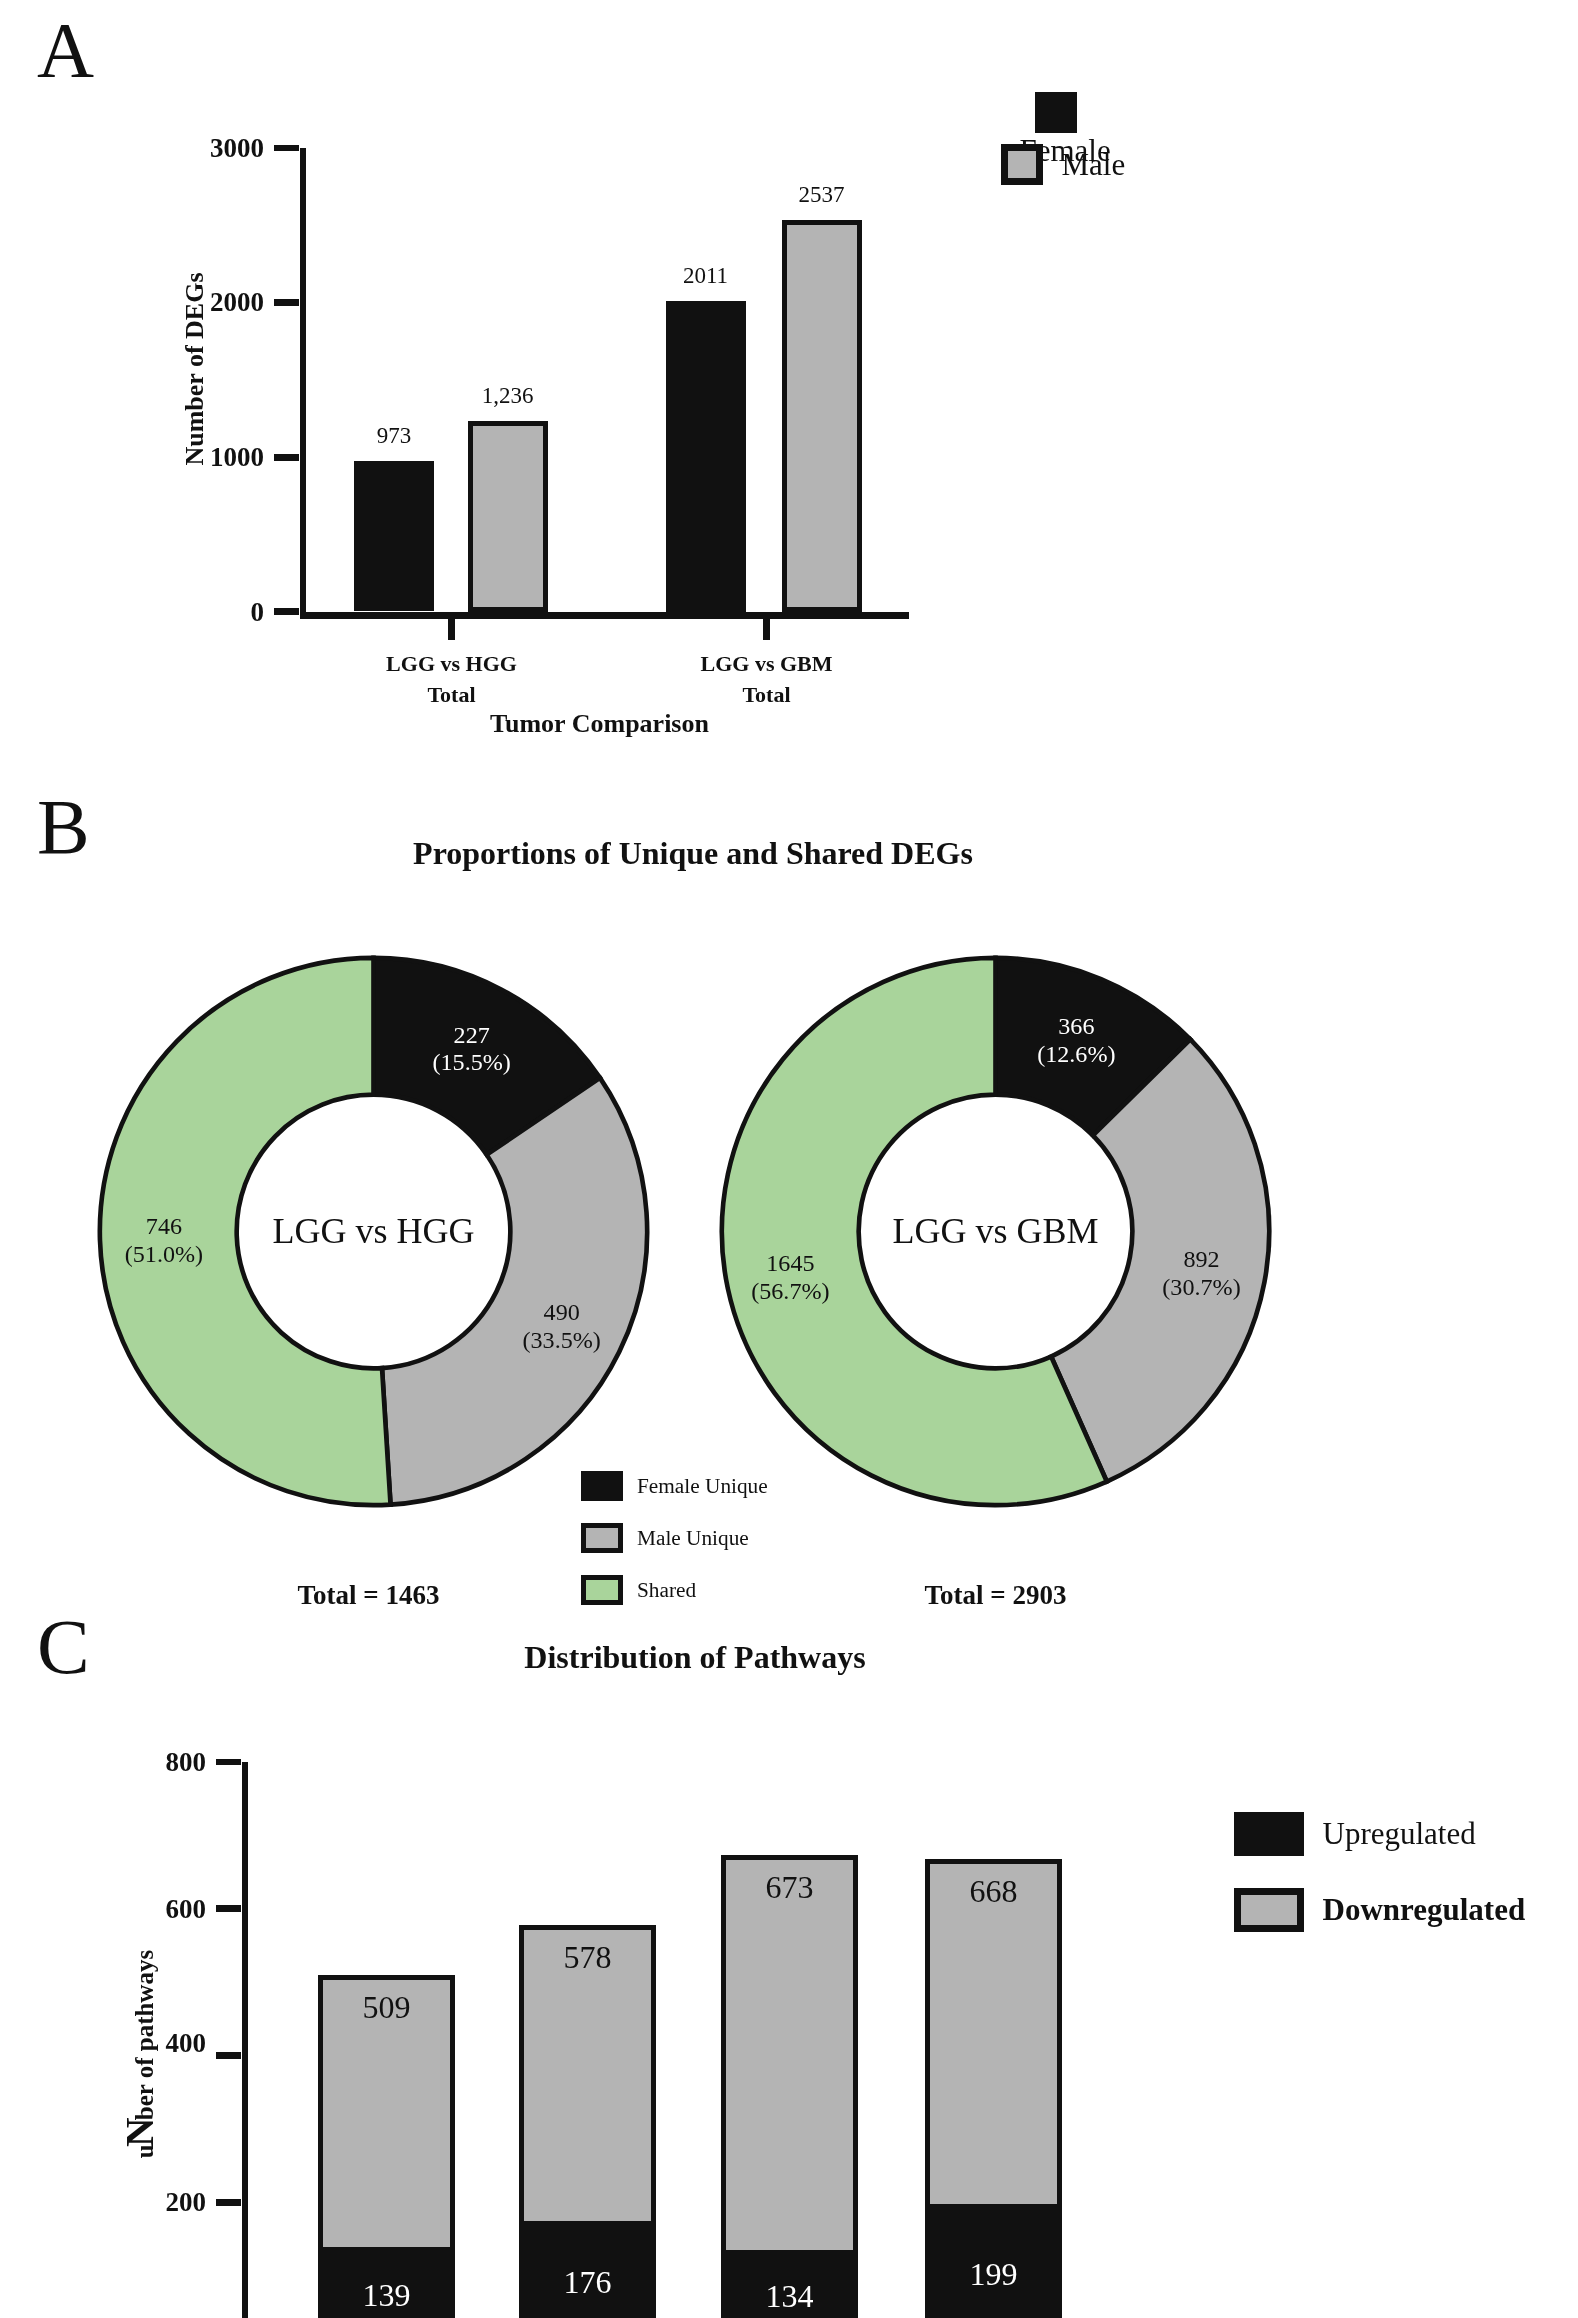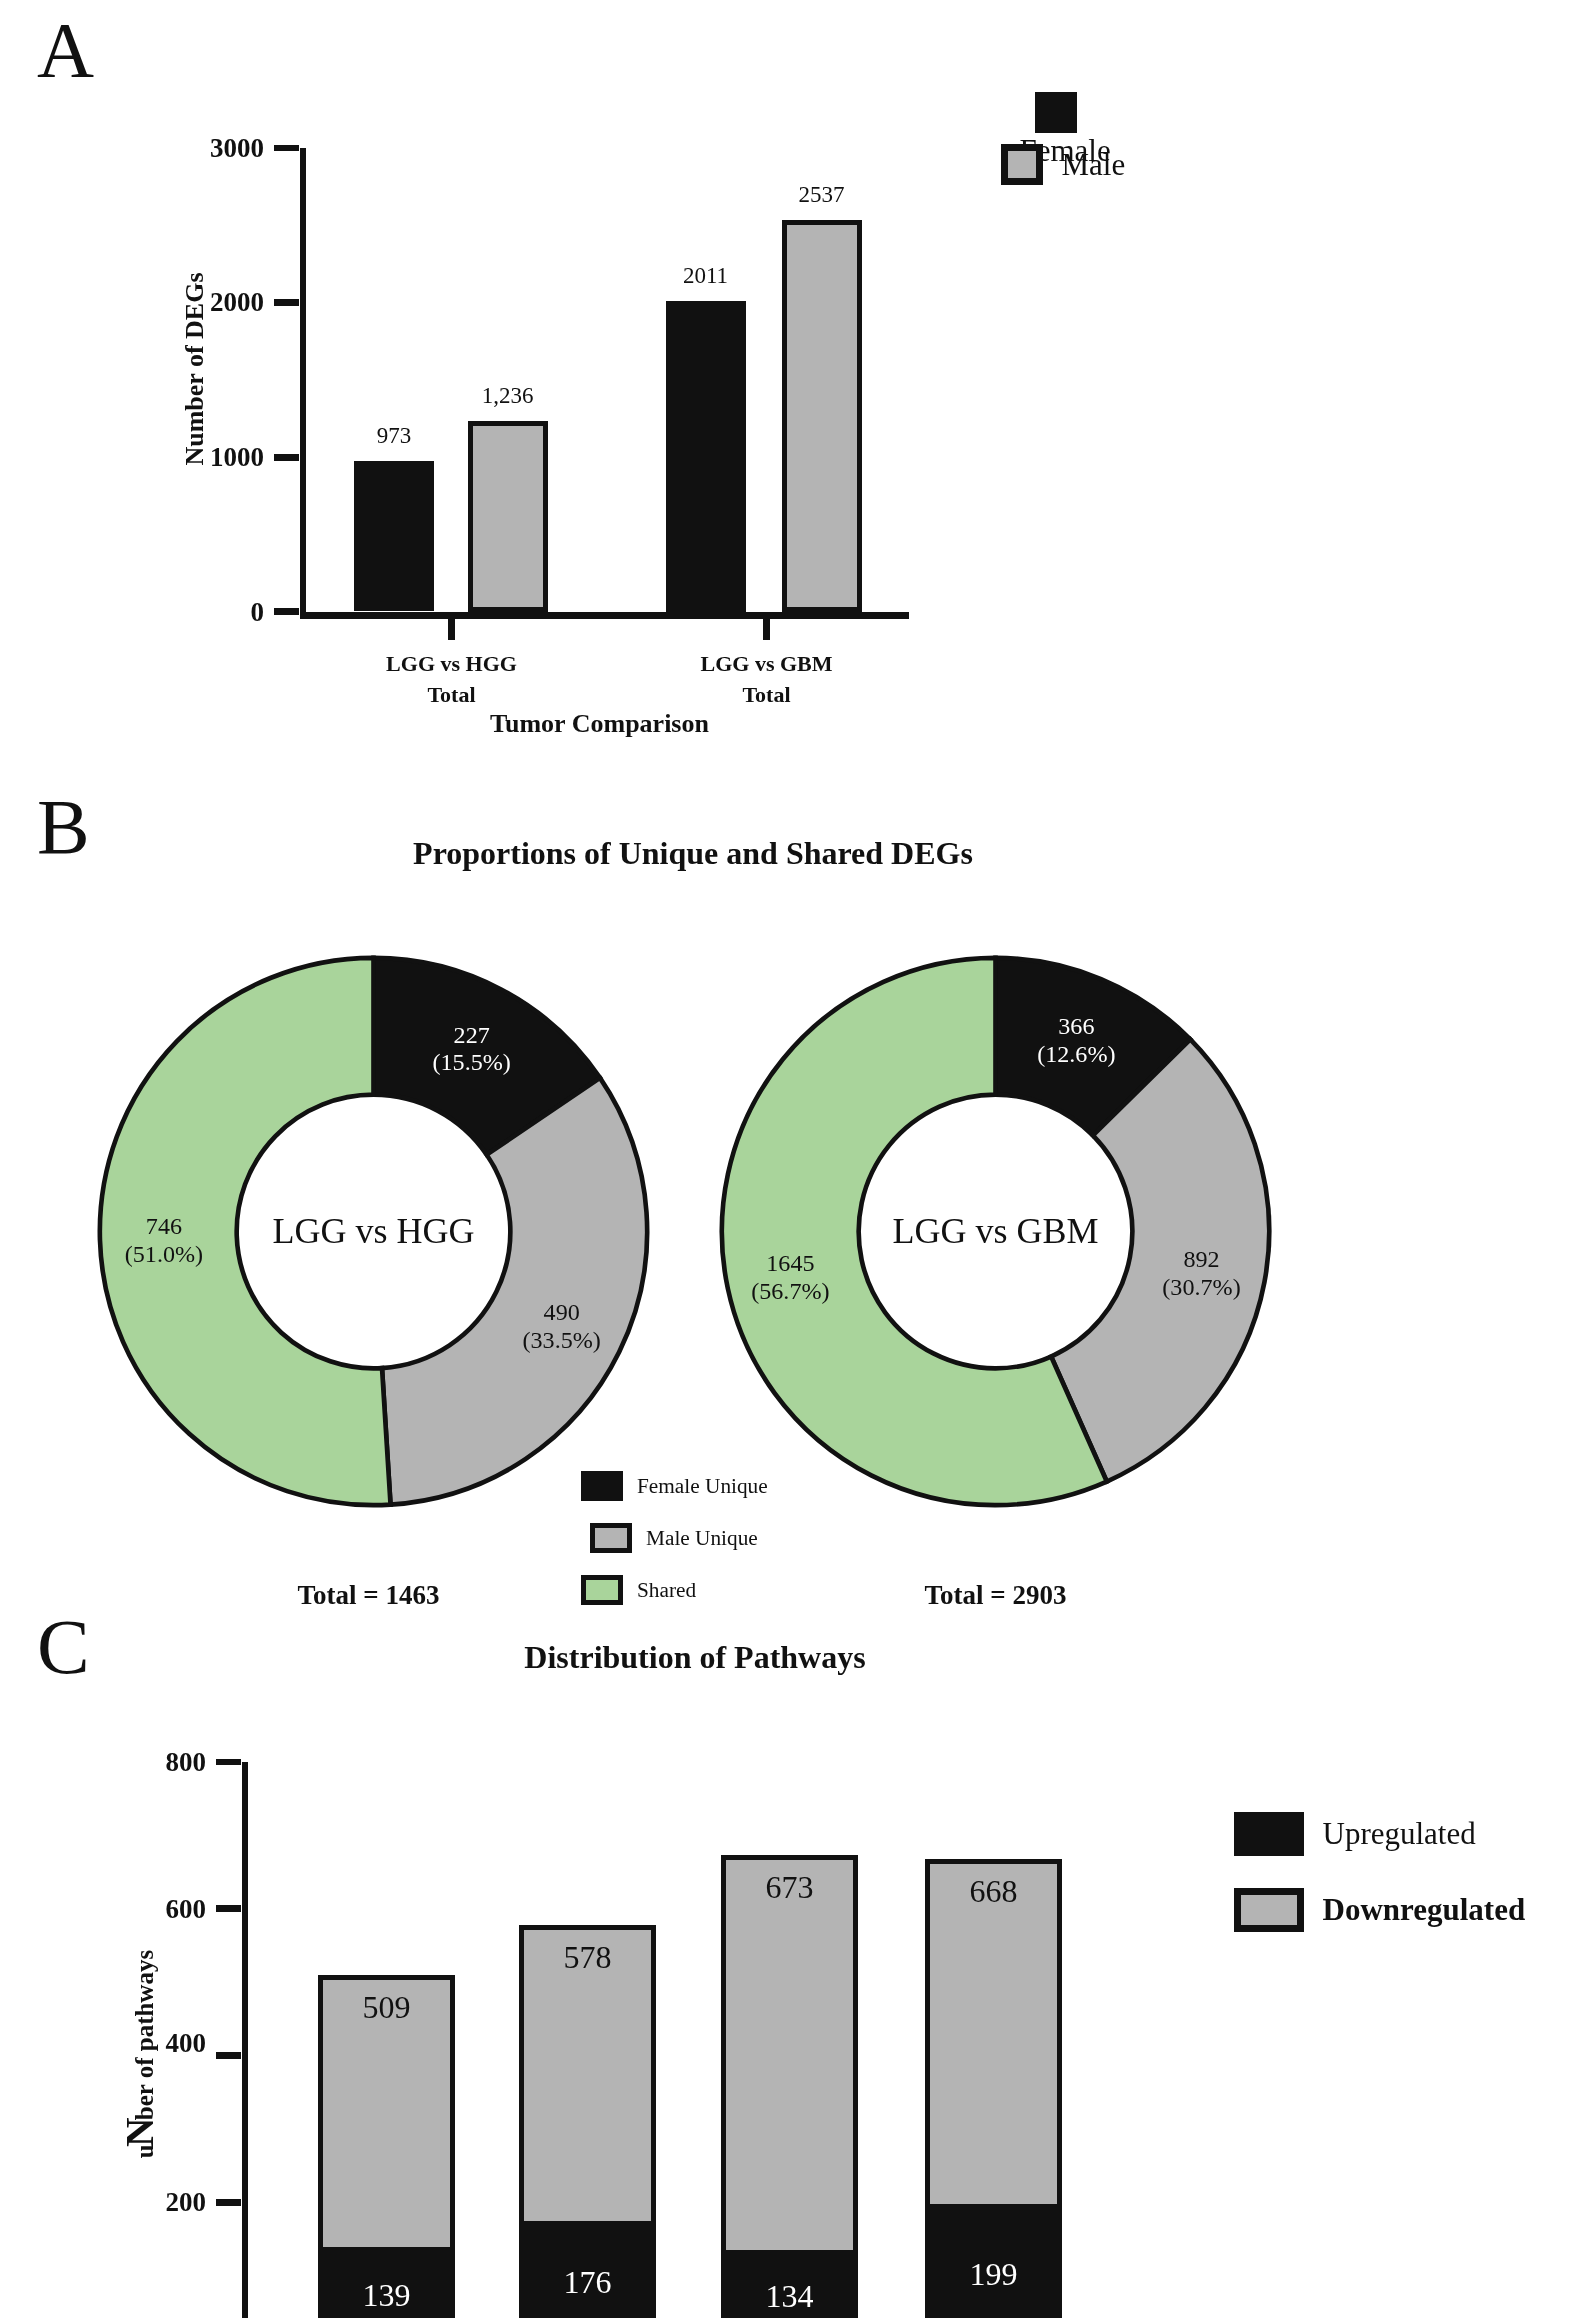--- a/index.html
+++ b/index.html
@@ -125,21 +125,21 @@
       <text x="207.87389476199633" y="735.9601355207287" text-anchor="middle" fill="#111111" font-size="52" font-family="Liberation Serif, DejaVu Serif, serif"><tspan x="207.87389476199633">1645</tspan><tspan x="207.87389476199633" dy="60">(56.7%)</tspan></text>
     </svg>
 
   <div class="donut-center" style="left:211px; top:1208px;">LGG vs HGG</div>
   <div class="donut-center" style="left:833px; top:1208px;">LGG vs GBM</div>
 
   <div class="legend-row" style="left:581px; top:1471px;">
     <div class="swatch-b swatch-solid"></div>
     <div class="legend-text-sm">Female Unique</div>
   </div>
-  <div class="legend-row" style="left:581px; top:1523px;margin-left:9px;">
+  <div class="legend-row" style="left:581px; top:1523px;">
     <div class="swatch-b"></div>
     <div class="legend-text-sm">Male Unique</div>
   </div>
   <div class="legend-row" style="left:581px; top:1575px;">
     <div class="swatch-b" style="background:#a9d49b;"></div>
     <div class="legend-text-sm">Shared</div>
   </div>
 
   <div class="total-label" style="left:183px; top:1580px;">Total = 1463</div>
   <div class="total-label" style="left:810px; top:1580px;">Total = 2903</div>

